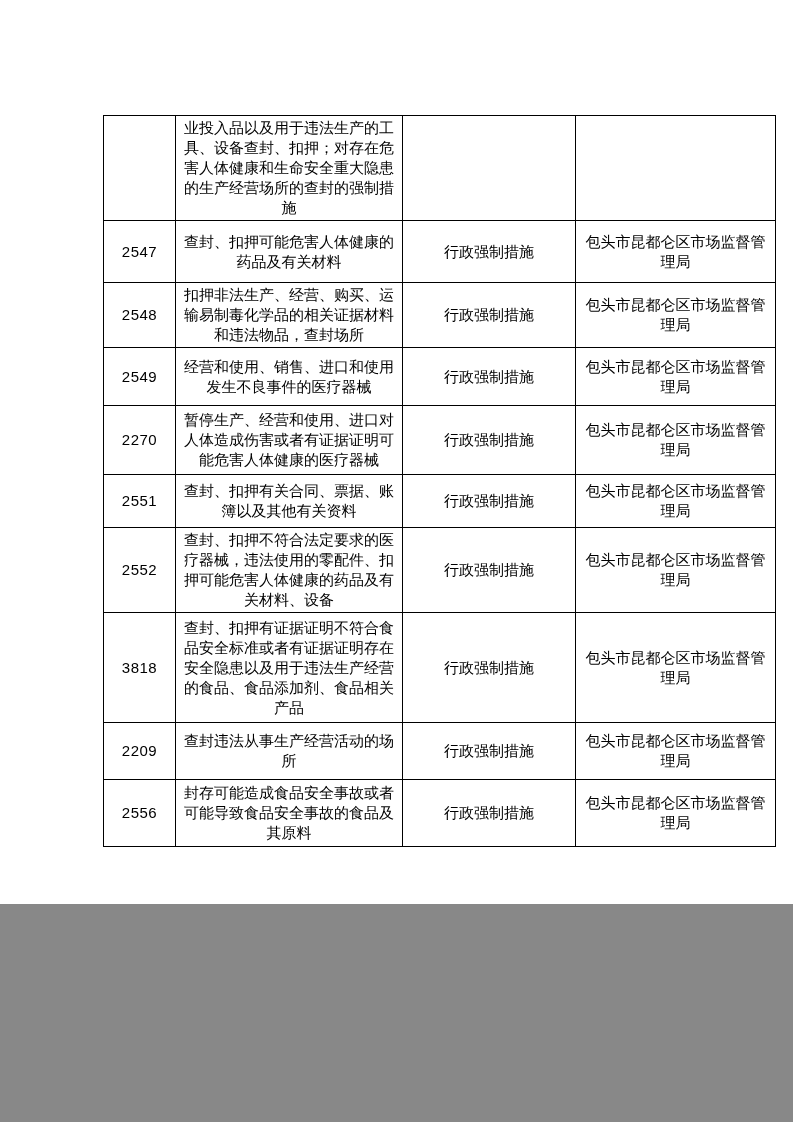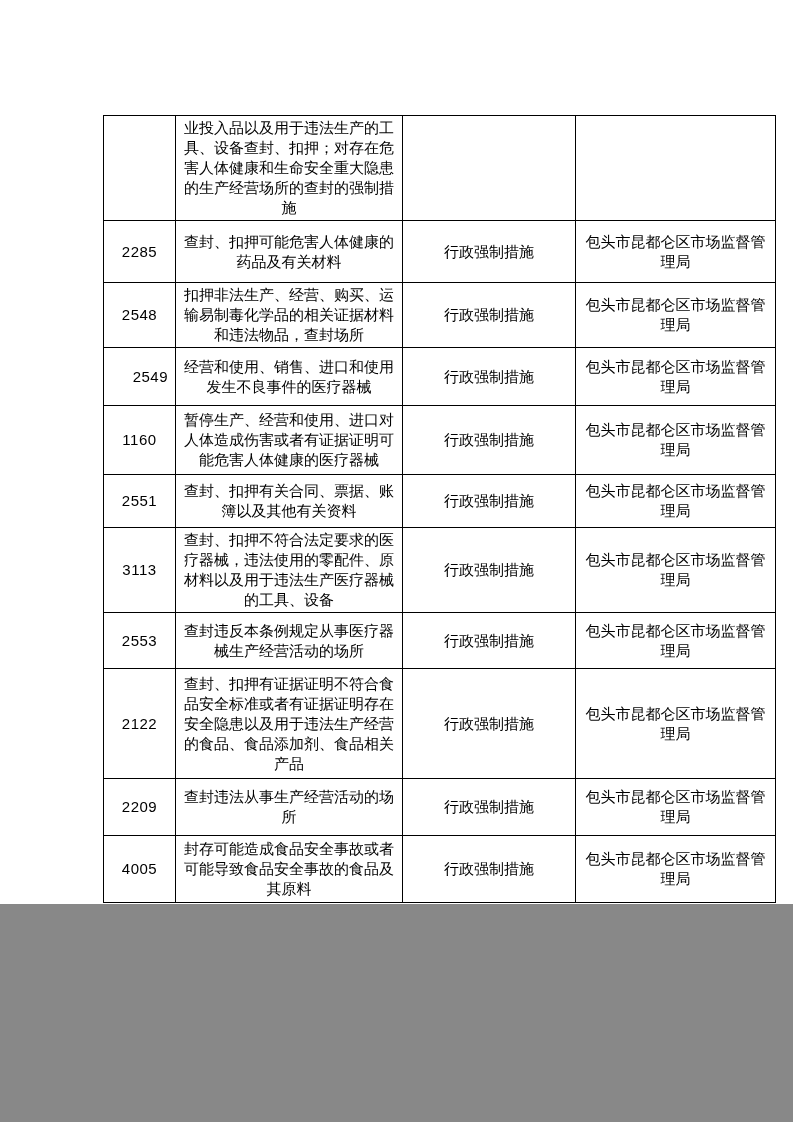--- a/index.html
+++ b/index.html
@@ -49,74 +49,68 @@
       <col style="width:200px">
     </colgroup>
     <tbody id="table-body">
         <tr style="height: 103px;">
           <td class="col-id" style="border-color: rgb(0, 0, 0);"></td>
           <td class="col-item" style="border-color: rgb(0, 0, 0);">业投入品以及用于违法生产的工具、设备查封、扣押；对存在危害人体健康和生命安全重大隐患的生产经营场所的查封的强制措施</td>
           <td class="col-type" style="border-color: rgb(0, 0, 0);"></td>
           <td class="col-agency" style="border-color: rgb(0, 0, 0);"></td>
         </tr>
         <tr style="height: 62px;">
-          <td class="col-id" style="border-color: rgb(0, 0, 0);">2285</td>
+          <td class="col-id" style="border-color: rgb(0, 0, 0);">2547</td>
           <td class="col-item" style="border-color: rgb(0, 0, 0);">查封、扣押可能危害人体健康的药品及有关材料</td>
           <td class="col-type" style="border-color: rgb(0, 0, 0);">行政强制措施</td>
           <td class="col-agency" style="border-color: rgb(0, 0, 0);">包头市昆都仑区市场监督管理局</td>
         </tr>
         <tr style="height: 62px;">
           <td class="col-id" style="border-color: rgb(0, 0, 0);">2548</td>
           <td class="col-item" style="border-color: rgb(0, 0, 0);">扣押非法生产、经营、购买、运输易制毒化学品的相关证据材料和违法物品，查封场所</td>
           <td class="col-type" style="border-color: rgb(0, 0, 0);">行政强制措施</td>
           <td class="col-agency" style="border-color: rgb(0, 0, 0);">包头市昆都仑区市场监督管理局</td>
         </tr>
         <tr style="height: 58px;">
-          <td class="col-id" style="border-color: rgb(0, 0, 0); text-align: right;">2549</td>
+          <td class="col-id" style="border-color: rgb(0, 0, 0);">2549</td>
           <td class="col-item" style="border-color: rgb(0, 0, 0);">经营和使用、销售、进口和使用发生不良事件的医疗器械</td>
           <td class="col-type" style="border-color: rgb(0, 0, 0);">行政强制措施</td>
           <td class="col-agency" style="border-color: rgb(0, 0, 0);">包头市昆都仑区市场监督管理局</td>
         </tr>
         <tr style="height: 69px;">
-          <td class="col-id" style="border-color: rgb(0, 0, 0);">1160</td>
+          <td class="col-id" style="border-color: rgb(0, 0, 0);">2270</td>
           <td class="col-item" style="border-color: rgb(0, 0, 0);">暂停生产、经营和使用、进口对人体造成伤害或者有证据证明可能危害人体健康的医疗器械</td>
           <td class="col-type" style="border-color: rgb(0, 0, 0);">行政强制措施</td>
           <td class="col-agency" style="border-color: rgb(0, 0, 0);">包头市昆都仑区市场监督管理局</td>
         </tr>
         <tr style="height: 53px;">
           <td class="col-id" style="border-color: rgb(0, 0, 0);">2551</td>
           <td class="col-item" style="border-color: rgb(0, 0, 0);">查封、扣押有关合同、票据、账簿以及其他有关资料</td>
           <td class="col-type" style="border-color: rgb(0, 0, 0);">行政强制措施</td>
           <td class="col-agency" style="border-color: rgb(0, 0, 0);">包头市昆都仑区市场监督管理局</td>
         </tr>
         <tr style="height: 85px;">
-          <td class="col-id" style="border-color: rgb(0, 0, 0);">3113</td>
-          <td class="col-item" style="border-color: rgb(0, 0, 0);">查封、扣押不符合法定要求的医疗器械，违法使用的零配件、原材料以及用于违法生产医疗器械的工具、设备</td>
-          <td class="col-type" style="border-color: rgb(0, 0, 0);">行政强制措施</td>
-          <td class="col-agency" style="border-color: rgb(0, 0, 0);">包头市昆都仑区市场监督管理局</td>
-        </tr>
-        <tr style="height: 56px;">
-          <td class="col-id" style="border-color: rgb(0, 0, 0);">2553</td>
-          <td class="col-item" style="border-color: rgb(0, 0, 0);">查封违反本条例规定从事医疗器械生产经营活动的场所</td>
+          <td class="col-id" style="border-color: rgb(0, 0, 0);">2552</td>
+          <td class="col-item" style="border-color: rgb(0, 0, 0);">查封、扣押不符合法定要求的医疗器械，违法使用的零配件、扣押可能危害人体健康的药品及有关材料、设备</td>
           <td class="col-type" style="border-color: rgb(0, 0, 0);">行政强制措施</td>
           <td class="col-agency" style="border-color: rgb(0, 0, 0);">包头市昆都仑区市场监督管理局</td>
         </tr>
         <tr style="height: 110px;">
-          <td class="col-id" style="border-color: rgb(0, 0, 0);">2122</td>
+          <td class="col-id" style="border-color: rgb(0, 0, 0);">3818</td>
           <td class="col-item" style="border-color: rgb(0, 0, 0);">查封、扣押有证据证明不符合食品安全标准或者有证据证明存在安全隐患以及用于违法生产经营的食品、食品添加剂、食品相关产品</td>
           <td class="col-type" style="border-color: rgb(0, 0, 0);">行政强制措施</td>
           <td class="col-agency" style="border-color: rgb(0, 0, 0);">包头市昆都仑区市场监督管理局</td>
         </tr>
         <tr style="height: 57px;">
           <td class="col-id" style="border-color: rgb(0, 0, 0);">2209</td>
           <td class="col-item" style="border-color: rgb(0, 0, 0);">查封违法从事生产经营活动的场所</td>
           <td class="col-type" style="border-color: rgb(0, 0, 0);">行政强制措施</td>
           <td class="col-agency" style="border-color: rgb(0, 0, 0);">包头市昆都仑区市场监督管理局</td>
         </tr>
         <tr style="height: 67px;">
-          <td class="col-id" style="border-color: rgb(0, 0, 0);">4005</td>
+          <td class="col-id" style="border-color: rgb(0, 0, 0);">2556</td>
           <td class="col-item" style="border-color: rgb(0, 0, 0);">封存可能造成食品安全事故或者可能导致食品安全事故的食品及其原料</td>
           <td class="col-type" style="border-color: rgb(0, 0, 0);">行政强制措施</td>
           <td class="col-agency" style="border-color: rgb(0, 0, 0);">包头市昆都仑区市场监督管理局</td>
         </tr>
       </tbody>
   </table>
 </div>
 
 </body></html>

